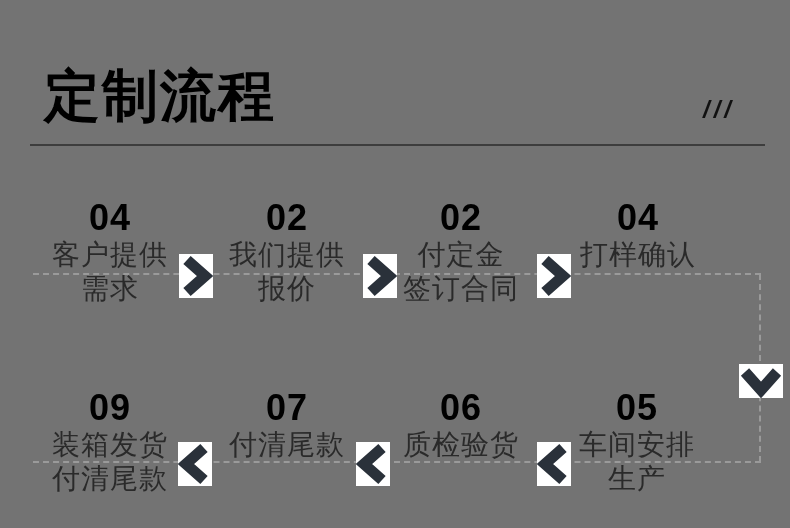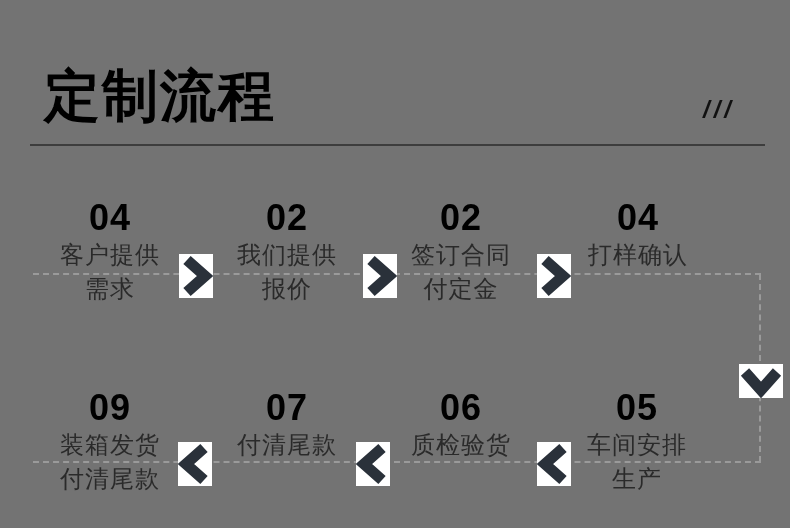--- a/index.html
+++ b/index.html
@@ -69,21 +69,21 @@
     text-align: center;
   }
   .step .num {
     font-size: 36px;
     line-height: 40px;
     font-weight: 800;
     color: #000000;
     letter-spacing: 1px;
   }
   .step .cap {
-    font-size: 24px;
+    font-size: 28px;
     line-height: 34px;
     font-weight: 400;
     color: #2a2a2a;
     letter-spacing: 1px;
     white-space: nowrap;
   }
 
   
   .arrow {
     position: absolute;
@@ -113,22 +113,22 @@
     <div class="cap">客户提供</div>
     <div class="cap">需求</div>
   </div>
   <div class="step" style="left:199px; top:198px;">
     <div class="num">02</div>
     <div class="cap">我们提供</div>
     <div class="cap">报价</div>
   </div>
   <div class="step" style="left:373px; top:198px;">
     <div class="num">02</div>
+    <div class="cap">付定金</div>
     <div class="cap">签订合同</div>
-    <div class="cap">付定金</div>
   </div>
   <div class="step" style="left:550px; top:198px;">
     <div class="num">04</div>
     <div class="cap">打样确认</div>
   </div>
 
   <div class="step" style="left:22px; top:388px;">
     <div class="num">09</div>
     <div class="cap">装箱发货</div>
     <div class="cap">付清尾款</div>

